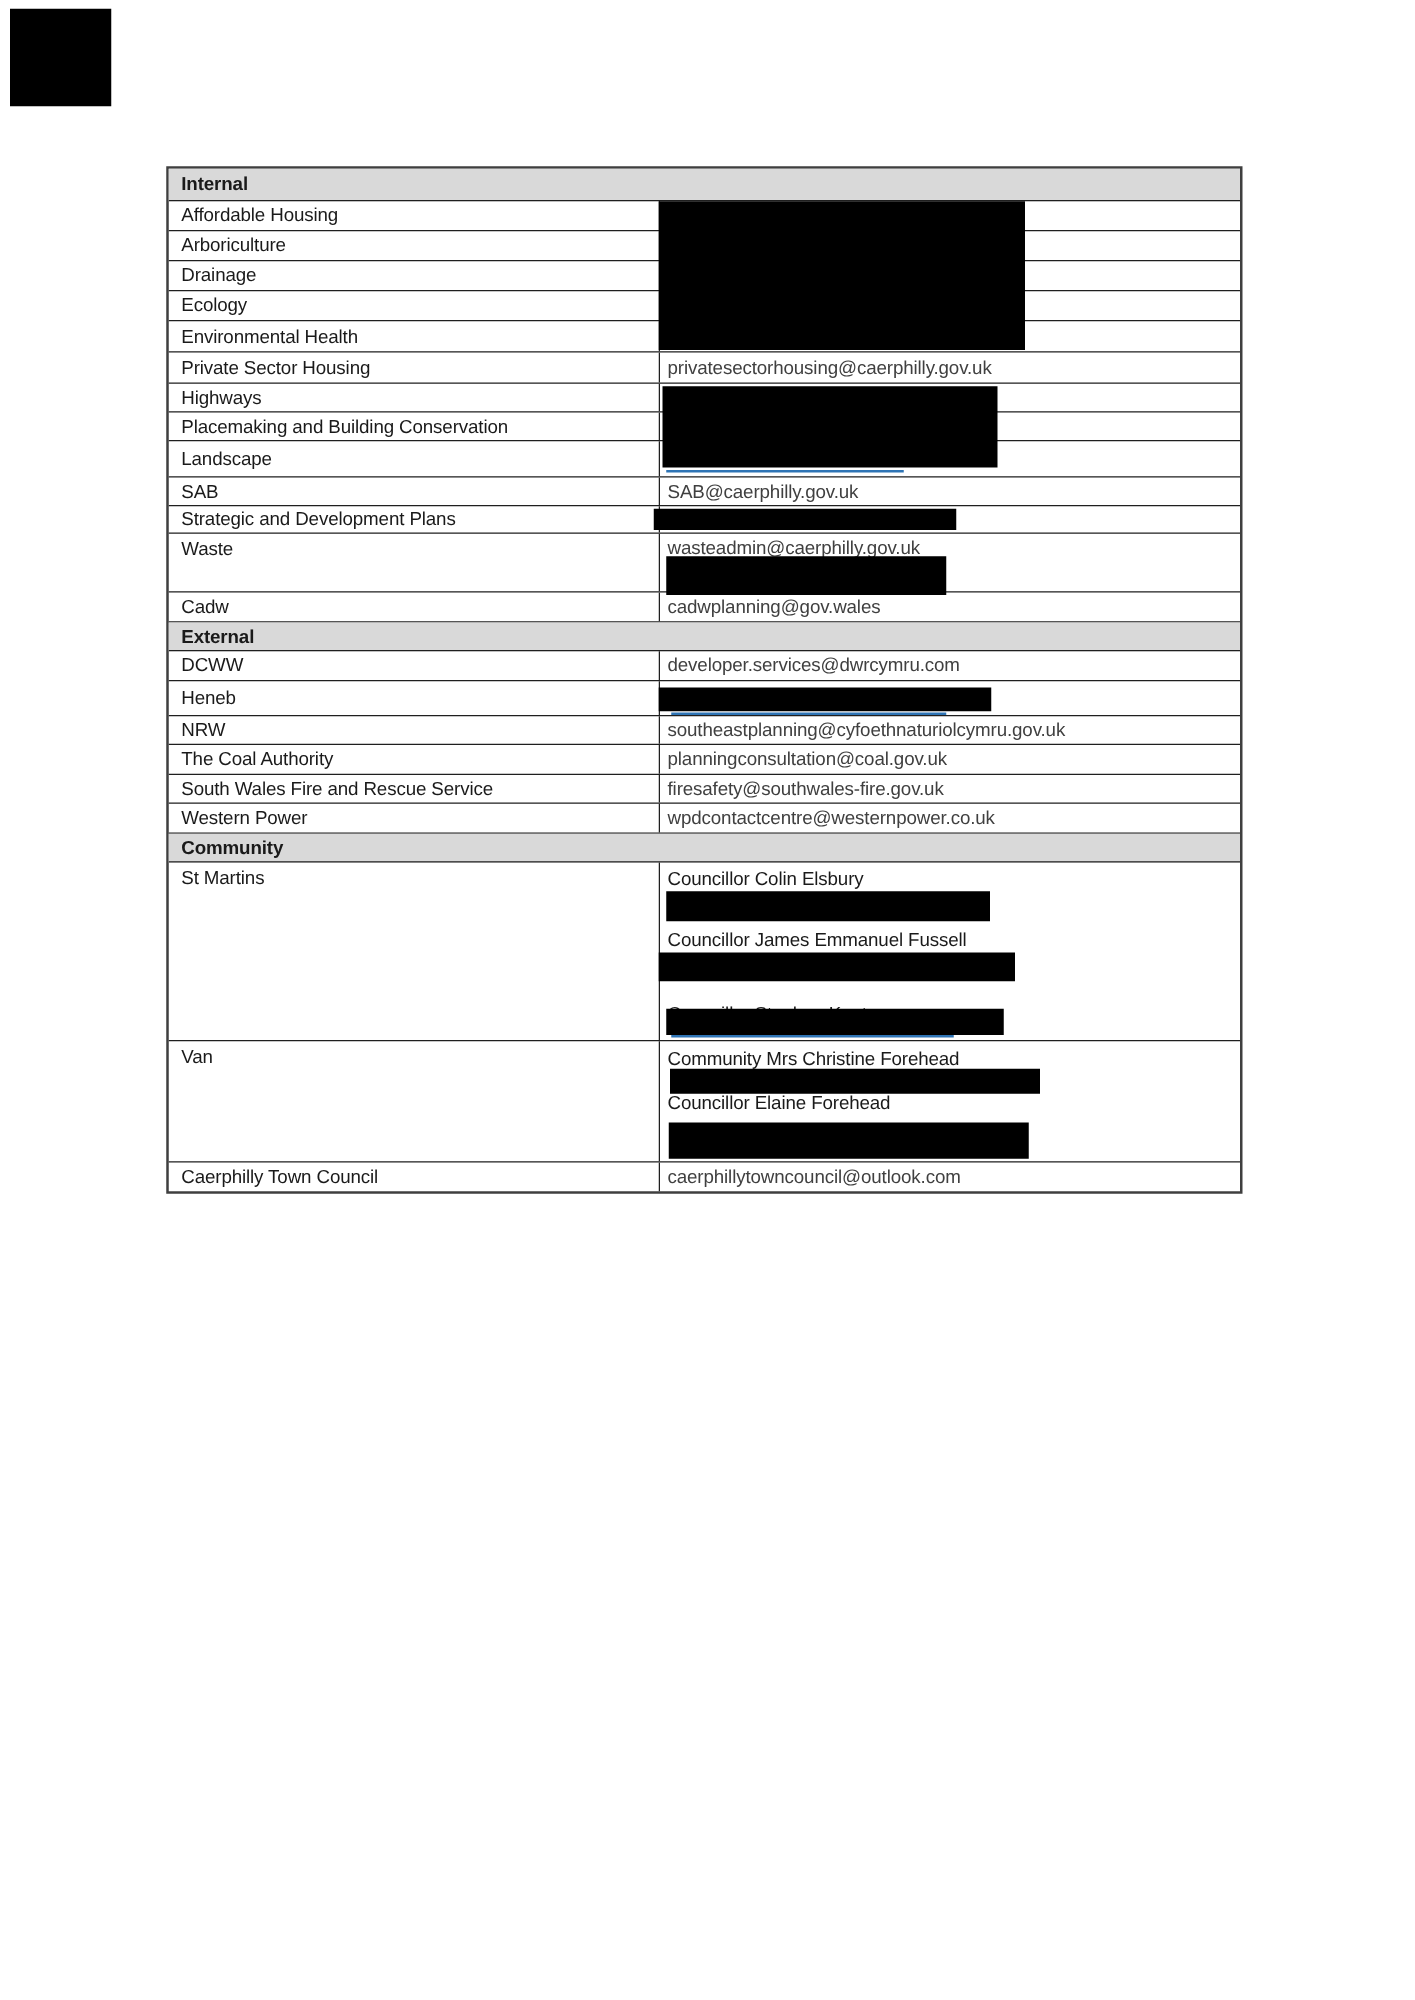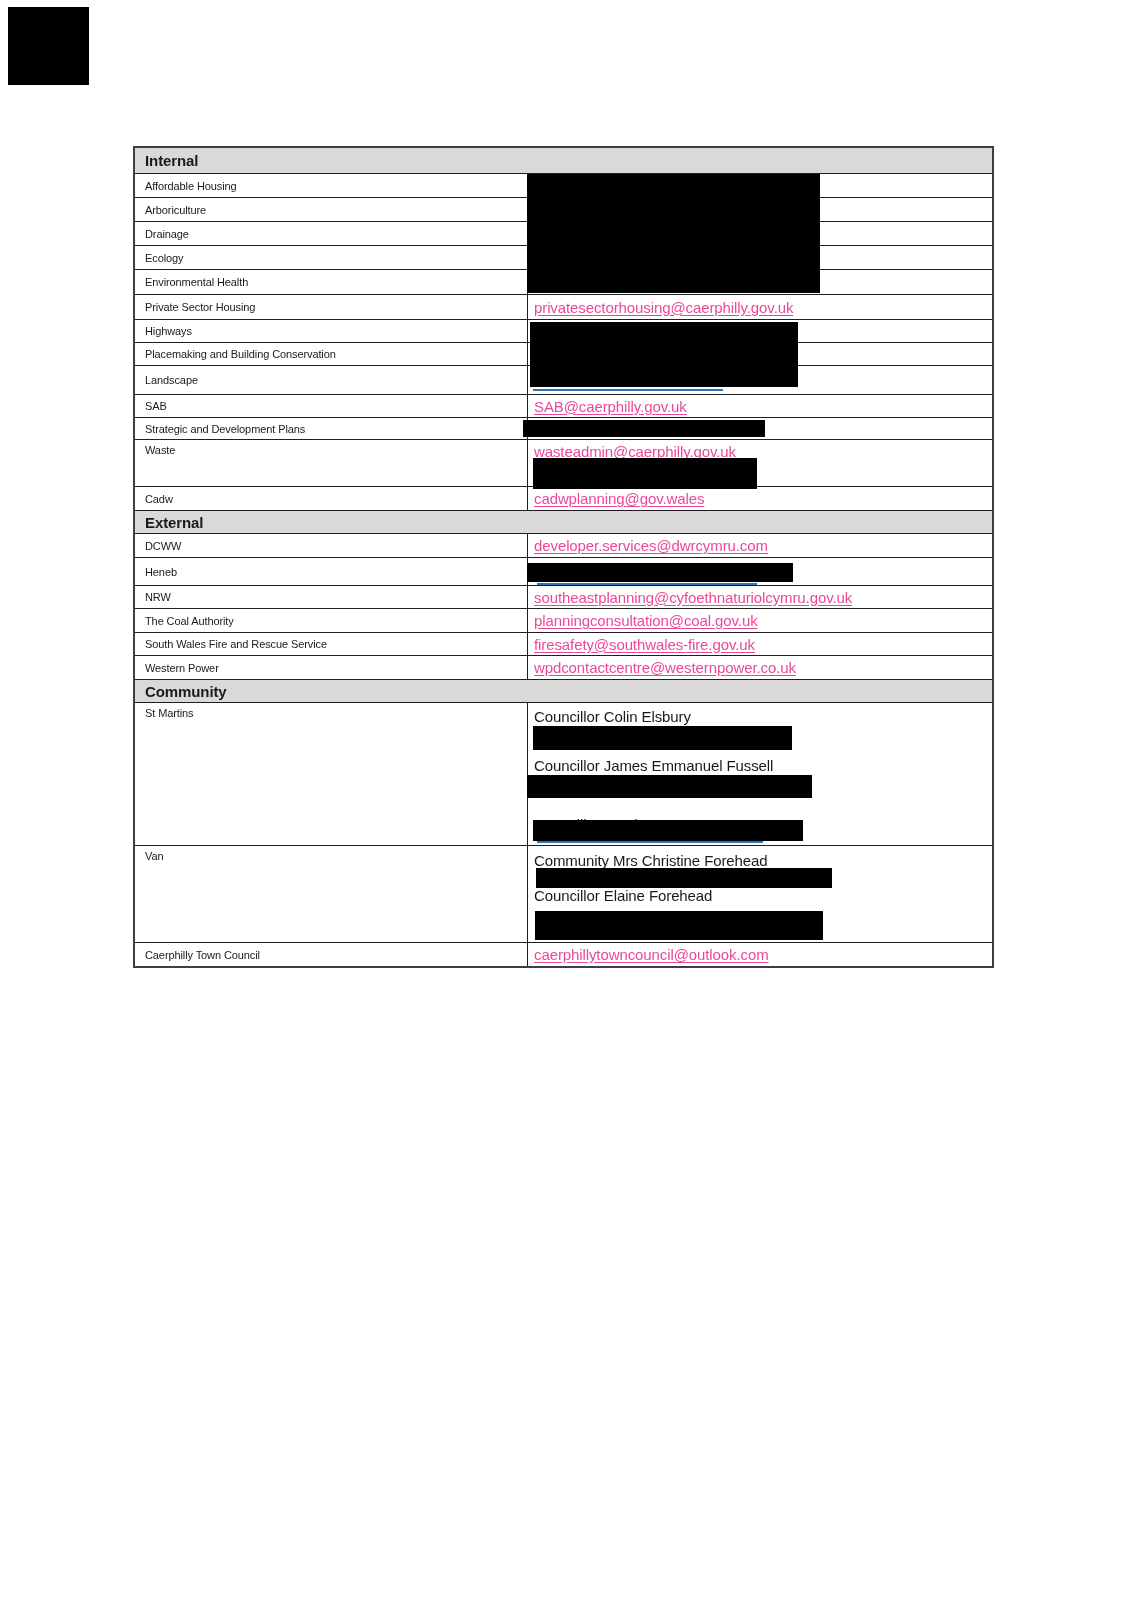--- a/index.html
+++ b/index.html
@@ -3,31 +3,31 @@
 <meta charset="utf-8">
 <style>
   html,body{margin:0;padding:0;}
   body{
     width:1132px;height:1600px;background:#ffffff;position:relative;
     font-family:"Liberation Sans","DejaVu Sans",sans-serif;
     color:#1a1a1a;-webkit-font-smoothing:antialiased;letter-spacing:-0.1px;
   }
   .corner-redaction{position:absolute;left:8px;top:7px;width:81px;height:78px;background:#000;}
   .doc-table{
-    position:absolute;left:133px;top:146px;width:861px;height:822px;
+    position:absolute;left:133px;top:133px;width:861px;height:822px;
     border:2px solid #3f3f3f;box-sizing:border-box;background:#fff;
   }
   .row{display:flex;box-sizing:border-box;border-bottom:1px solid #1f1f1f;width:100%;}
   .row.last{border-bottom:none;}
   .hdr{background:#d9d9d9;font-weight:bold;align-items:center;padding-left:10px;box-sizing:border-box;font-size:15px;}
-  .c1{width:392px;box-sizing:border-box;padding-left:10px;display:flex;align-items:center;font-size:11px;}
+  .c1{width:392px;box-sizing:border-box;padding-left:10px;display:flex;align-items:center;font-size:15px;}
   .c1.top{align-items:flex-start;padding-top:4px;}
   .c2{flex:1;border-left:1px solid #1f1f1f;box-sizing:border-box;padding-left:6px;display:flex;align-items:center;font-size:15px;position:relative;}
   .c2.top{align-items:flex-start;flex-direction:column;}
-  .link{color:#ec4899;text-decoration:underline;text-underline-offset:2px;cursor:pointer;white-space:nowrap;}
+  .link{color:#404040;text-underline-offset:2px;cursor:pointer;white-space:nowrap;}
   .name{line-height:19px;white-space:nowrap;}
   .overlay{position:absolute;left:0;top:0;width:100%;height:100%;pointer-events:none;}
   .bar{position:absolute;background:#000;}
   .rline{position:absolute;background:#2e74b5;height:2px;}
 </style>
 </head>
 <body>
 
 <div class="corner-redaction"></div>
 

